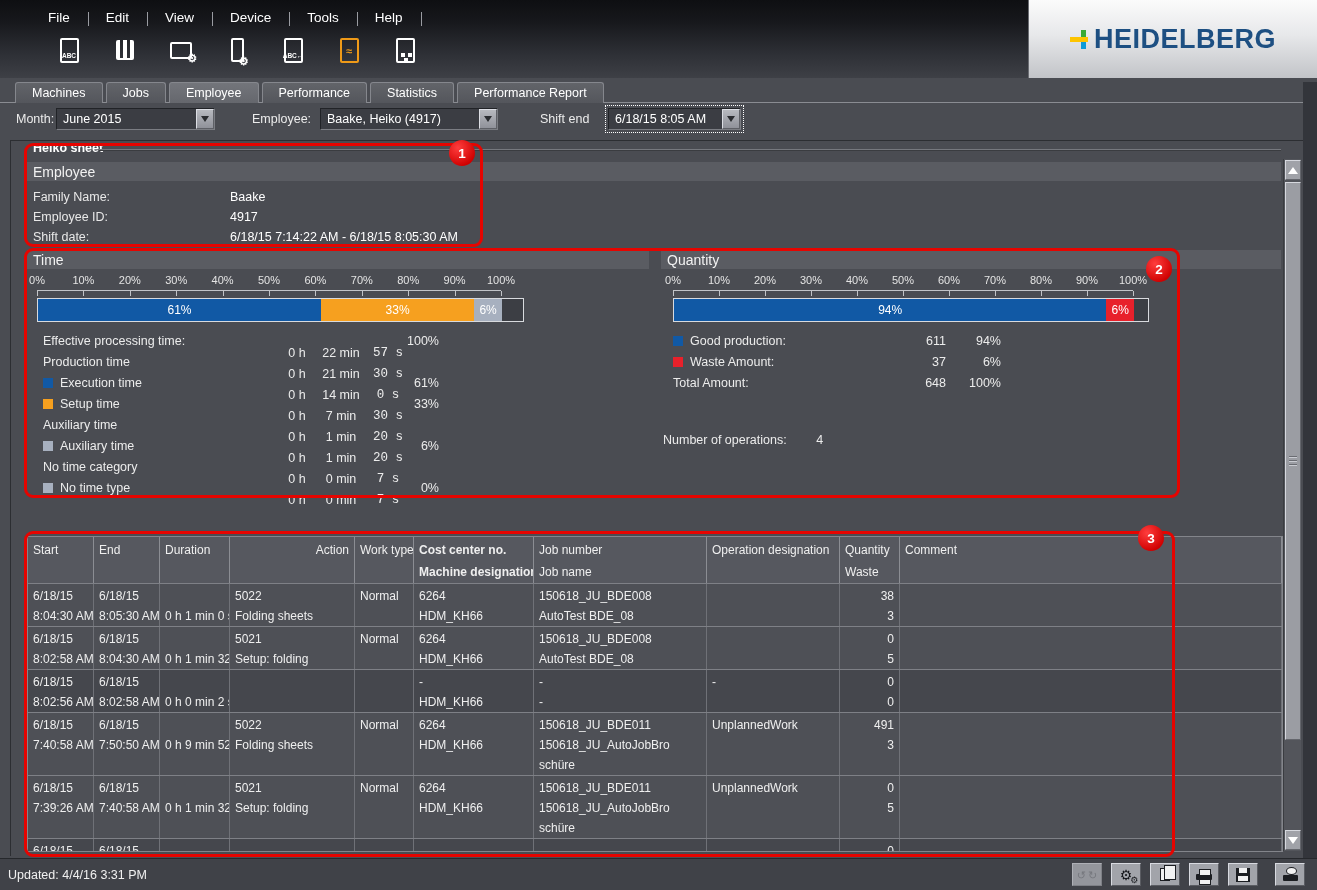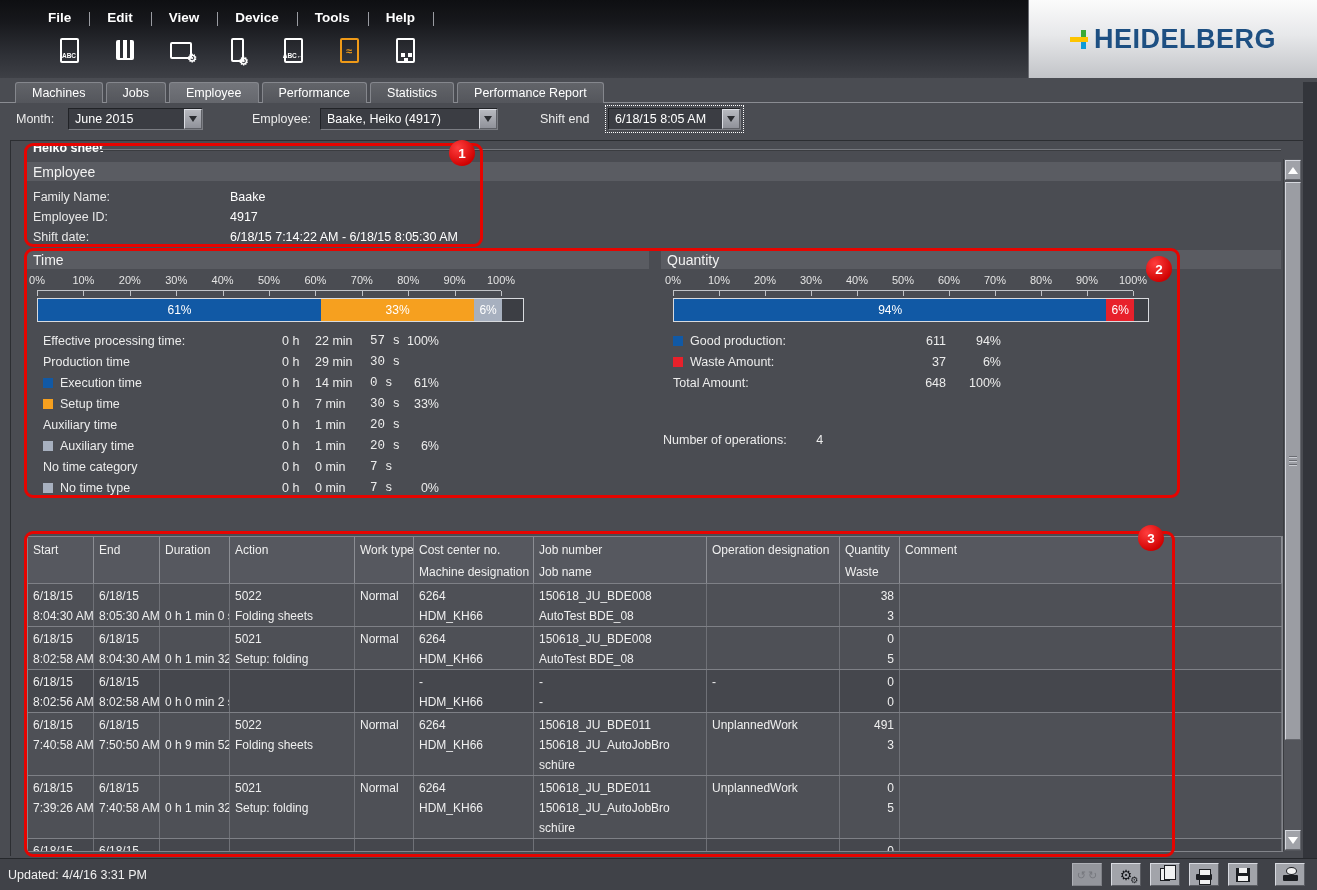--- a/index.html
+++ b/index.html
@@ -7,21 +7,21 @@
   body {
     font-family:"Liberation Sans","DejaVu Sans",sans-serif;
     background:#4a4c52; color:#ececec; position:relative; overflow:hidden;
     -webkit-font-smoothing:antialiased;
   }
 
   
   .topbar { position:absolute; left:0; top:0; width:1317px; height:78px;
     background:linear-gradient(180deg,#0e0f12 0%,#17181c 28%,#2d2f35 68%,#3e4046 100%); }
   .menubar { position:absolute; left:48px; top:6px; display:flex; gap:36px; align-items:center; height:22px; }
-  .menu-item { position:relative; color:#fff; font-weight:bold; font-size:13.5px; cursor:default; }
+  .menu-item { position:relative; color:#fff; font-weight:normal; font-size:13.5px; cursor:default; }
   .menu-item::after { content:''; position:absolute; right:-19px; top:2px; width:1px; height:14px; background:#9a9ca2; }
   .tooliconbar { position:absolute; left:52px; top:32px; display:flex; gap:22px; align-items:center; }
   .tbicon { width:34px; height:36px; background:transparent; border:none; display:flex; align-items:center; justify-content:center; cursor:pointer; }
   .tbicon .doc { width:19px; height:25px; border:2px solid #fff; border-radius:2px; position:relative;
     display:flex; align-items:flex-end; justify-content:center; overflow:visible; }
   .tbicon .doc-label { font-size:6.5px; font-weight:bold; color:#fff; padding-bottom:2px; white-space:nowrap; letter-spacing:0; }
   .tbicon[data-name="bar-chart-icon"] .doc { border:none; width:18px; height:20px; align-items:flex-end;
     background:linear-gradient(to top,#fff 0 2px,transparent 2px),
       repeating-linear-gradient(90deg,#fff 0 4px,transparent 4px 7px); }
   .tbicon[data-name="system-settings-icon"] .doc { width:22px; height:17px; }
@@ -96,21 +96,21 @@
   .bar-scale { height:22px; display:flex; }
   .bar-time .bar-scale { width:464px; }
   .bar-qty  .bar-scale { width:460px; }
   .bar-seg { height:22px; display:flex; align-items:center; justify-content:center;
     font-size:12px; color:#fff; overflow:hidden; white-space:nowrap; }
 
   .time-rows { position:absolute; left:16px; top:190px; width:622px; }
   .time-row { position:relative; height:21px; line-height:21px; padding-left:16px; font-size:12.5px; }
   .swatch { display:none; width:10px; height:10px; margin-right:7px; vertical-align:-1px; }
   .swatch.has-style { display:inline-block; }
-  .dur span { position:absolute; text-align:left; white-space:nowrap; }
+  .dur span { position:absolute; text-align:center; white-space:nowrap;margin-top:12px; }
   .d-h { left:255px; width:30px; } .d-m { left:288px; width:52px; } .d-s { left:343px; width:36px;font-family:Liberation Mono, monospace; }
   .tr-pct { position:absolute; left:370px; width:42px; text-align:right; }
 
   .qty-rows { position:absolute; left:650px; top:190px; width:620px; }
   .qty-row { position:relative; height:21px; line-height:21px; padding-left:12px; font-size:12.5px; }
   .q-value { position:absolute; left:200px; width:85px; text-align:right; }
   .q-pct { position:absolute; left:292px; width:48px; text-align:right; }
 
   .ops-row { position:absolute; left:652px; top:292px; font-size:12.5px; }
   .ops-val { margin-left:26px; }
@@ -253,21 +253,21 @@
     <div class="tab" data-name="tab-statistics">
       <span>Statistics</span>
     </div>
     <div class="tab" data-name="tab-performance-report">
       <span>Performance Report</span>
     </div>
   </div>
 
 <div class="filterbar" data-name="filter-bar">
   <span class="flabel" style="left:16px" data-name="month-label">Month:</span>
-  <div class="combo" style="left:68px;width:135px" data-name="month-select">
+  <div class="combo" style="left:56px;width:159px" data-name="month-select">
     <span class="combo-value" data-name="month-value">June 2015</span>
     <span class="combo-btn" data-name="dropdown-arrow-icon">
         <i class="tri-down"></i>
       </span>
   </div>
   <span class="flabel" style="left:252px" data-name="employee-label">Employee:</span>
   <div class="combo" style="left:320px;width:178px" data-name="employee-select">
     <span class="combo-value" data-name="employee-value">Baake, Heiko (4917)</span>
     <span class="combo-btn" data-name="dropdown-arrow-icon">
         <i class="tri-down"></i>
@@ -347,21 +347,21 @@
       </div>
   </div>
   <div class="time-rows" data-name="time-breakdown">
       <div class="time-row" data-name="time-breakdown-row">
     <span class="tr-label" data-name="time-row-label">Effective processing time:</span>
     <span class="dur"><span class="d-h" data-name="duration-hours">0 h</span><span class="d-m" data-name="duration-minutes">22 min</span><span class="d-s" data-name="duration-seconds">57 s</span></span>
     <span class="tr-pct" data-name="time-row-percent">100%</span>
   </div>
       <div class="time-row" data-name="time-breakdown-row">
     <span class="tr-label" data-name="time-row-label">Production time</span>
-    <span class="dur"><span class="d-h" data-name="duration-hours">0 h</span><span class="d-m" data-name="duration-minutes">29 min</span><span class="d-s" data-name="duration-seconds">30 s</span></span>
+    <span class="dur"><span class="d-h" data-name="duration-hours">0 h</span><span class="d-m" data-name="duration-minutes">21 min</span><span class="d-s" data-name="duration-seconds">30 s</span></span>
     <span class="tr-pct" data-name="time-row-percent"></span>
   </div>
       <div class="time-row" data-name="time-breakdown-row">
     <span class="swatch has-style" data-name="legend-swatch" style="background-color: rgb(17, 89, 165);"></span><span class="tr-label" data-name="time-row-label">Execution time</span>
     <span class="dur"><span class="d-h" data-name="duration-hours">0 h</span><span class="d-m" data-name="duration-minutes">14 min</span><span class="d-s" data-name="duration-seconds">0 s</span></span>
     <span class="tr-pct" data-name="time-row-percent">61%</span>
   </div>
       <div class="time-row" data-name="time-breakdown-row">
     <span class="swatch has-style" data-name="legend-swatch" style="background-color: rgb(246, 160, 31);"></span><span class="tr-label" data-name="time-row-label">Setup time</span>
     <span class="dur"><span class="d-h" data-name="duration-hours">0 h</span><span class="d-m" data-name="duration-minutes">7 min</span><span class="d-s" data-name="duration-seconds">30 s</span></span>
@@ -458,29 +458,29 @@
           <div class="tline" data-name="column-header-label"></div>
         </div>
         <div class="tcell" data-name="column-header-end" style="width: 66px;">
           <div class="tline" data-name="column-header-label">End</div>
           <div class="tline" data-name="column-header-label"></div>
         </div>
         <div class="tcell" data-name="column-header-duration" style="width: 70px;">
           <div class="tline" data-name="column-header-label">Duration</div>
           <div class="tline" data-name="column-header-label"></div>
         </div>
-        <div class="tcell" data-name="column-header-action" style="width: 125px;">
+        <div class="tcell" data-name="column-header-action" style="width: 125px; text-align: right;">
           <div class="tline" data-name="column-header-label">Action</div>
           <div class="tline" data-name="column-header-label"></div>
         </div>
         <div class="tcell" data-name="column-header-worktype" style="width: 59px;">
           <div class="tline" data-name="column-header-label">Work type</div>
           <div class="tline" data-name="column-header-label"></div>
         </div>
-        <div class="tcell" data-name="column-header-cost" style="width: 120px;">
+        <div class="tcell" data-name="column-header-cost" style="width: 120px; font-weight: bold;">
           <div class="tline" data-name="column-header-label">Cost center no.</div>
           <div class="tline" data-name="column-header-label">Machine designation</div>
         </div>
         <div class="tcell" data-name="column-header-job" style="width: 173px;">
           <div class="tline" data-name="column-header-label">Job number</div>
           <div class="tline" data-name="column-header-label">Job name</div>
         </div>
         <div class="tcell" data-name="column-header-operation" style="width: 133px;">
           <div class="tline" data-name="column-header-label">Operation designation</div>
           <div class="tline" data-name="column-header-label"></div>

